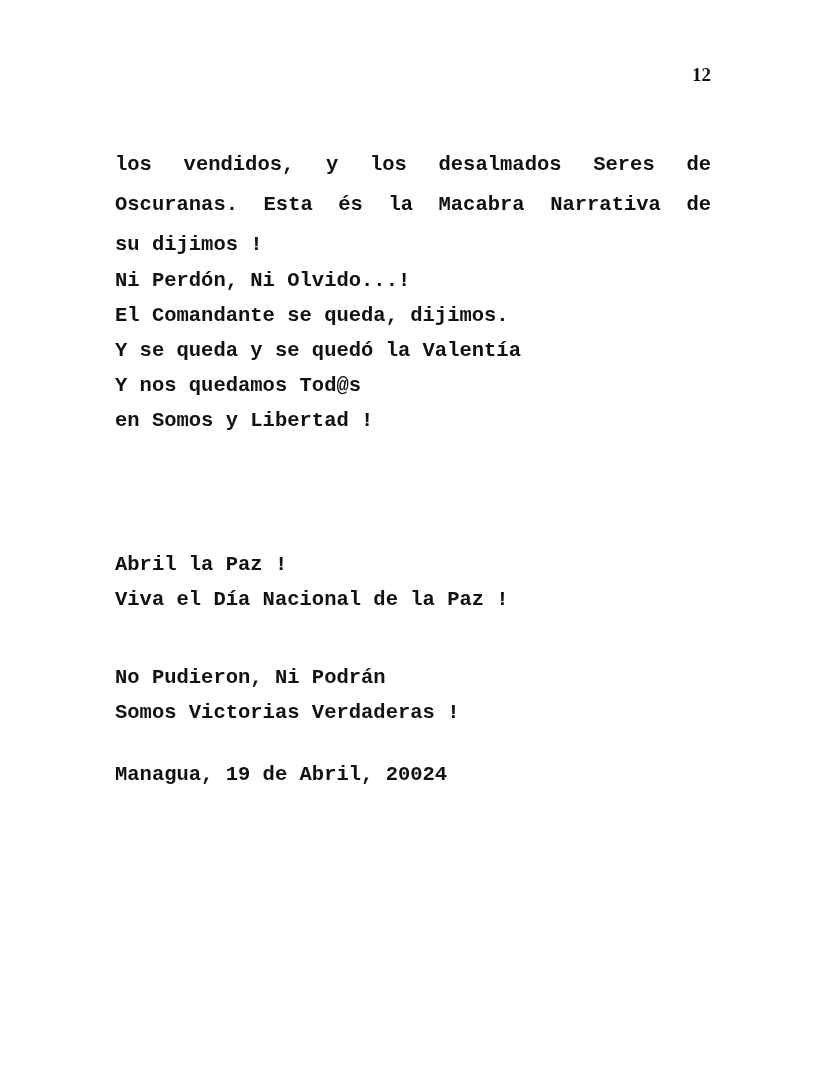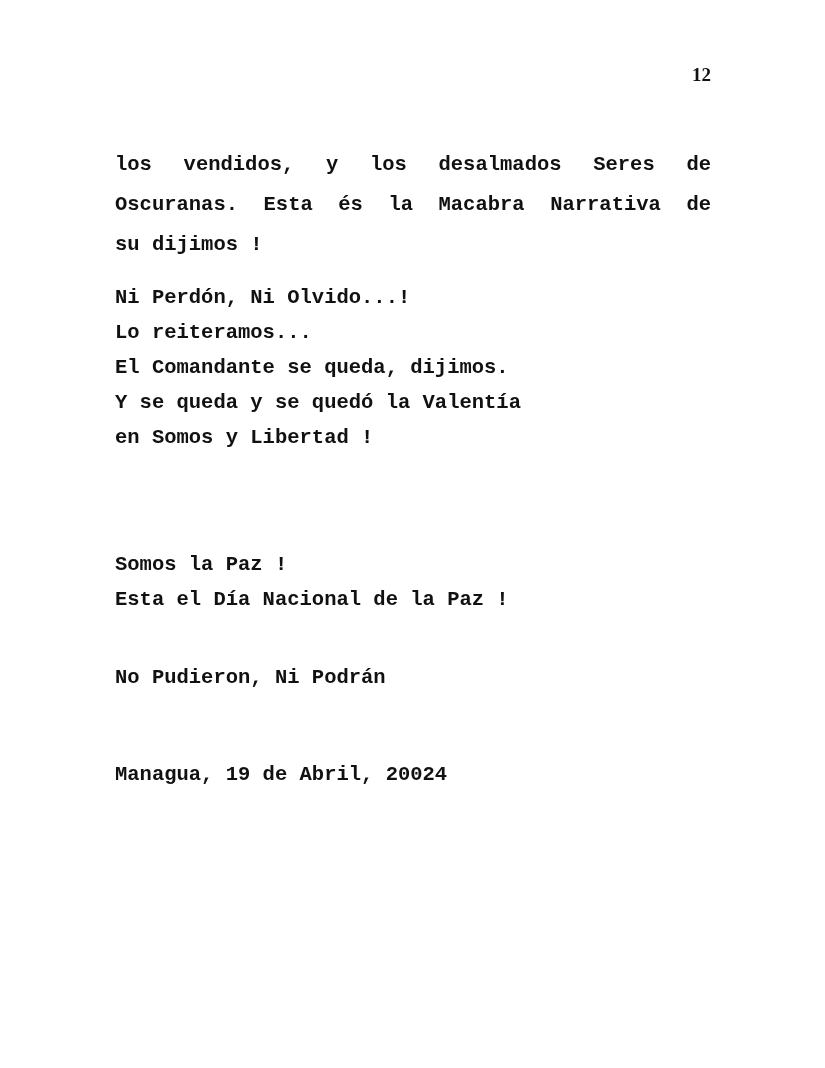--- a/index.html
+++ b/index.html
@@ -10,48 +10,49 @@
   }
   .para {
     position:absolute; left:115px; width:596px;
     font-family:"Liberation Mono", monospace; font-weight:bold;
     font-size:20.5px; color:#111;
   }
   .para-justified { top:113px; line-height:40px;margin-top:32px; }
   .para-justified .jline { display:block; text-align:justify; text-align-last:justify; height:40px; }
   .para-justified .jline.last { text-align-last:left; }
   .stanza .line { display:block; height:35px; line-height:35px; white-space:pre; }
-  #stanza-1 { top:280px; }
+  #stanza-1 { top:263px; }
   #stanza-2 { top:547px; }
   #stanza-3 { top:660px; }
   #closing { top:757px; }
 </style>
 </head>
 <body>
 
 <div class="page-number">12</div>
 
 <div class="para para-justified">
   <span class="jline">los vendidos, y los desalmados Seres de</span>
   <span class="jline">Oscuranas. Esta és la Macabra Narrativa de</span>
   <span class="jline last">su dijimos !</span>
 </div>
 
 <div class="para stanza" id="stanza-1">
   <span class="line">Ni Perdón, Ni Olvido...!</span>
-  <span class="line">Lo reiteramos...</span>
   <span class="line">El Comandante se queda, dijimos.</span>
   <span class="line">Y se queda y se quedó la Valentía</span>
+  <span class="line">Y nos quedamos Tod@s</span>
   <span class="line">en Somos y Libertad !</span>
 </div>
 
 <div class="para stanza" id="stanza-2">
-  <span class="line">Somos la Paz !</span>
-  <span class="line">Esta el Día Nacional de la Paz !</span>
+  <span class="line">Abril la Paz !</span>
+  <span class="line">Viva el Día Nacional de la Paz !</span>
 </div>
 
 <div class="para stanza" id="stanza-3">
   <span class="line">No Pudieron, Ni Podrán</span>
+  <span class="line">Somos Victorias Verdaderas !</span>
 </div>
 
 <div class="para stanza" id="closing">
   <span class="line">Managua, 19 de Abril, 20024</span>
 </div>
 
 </body></html>

